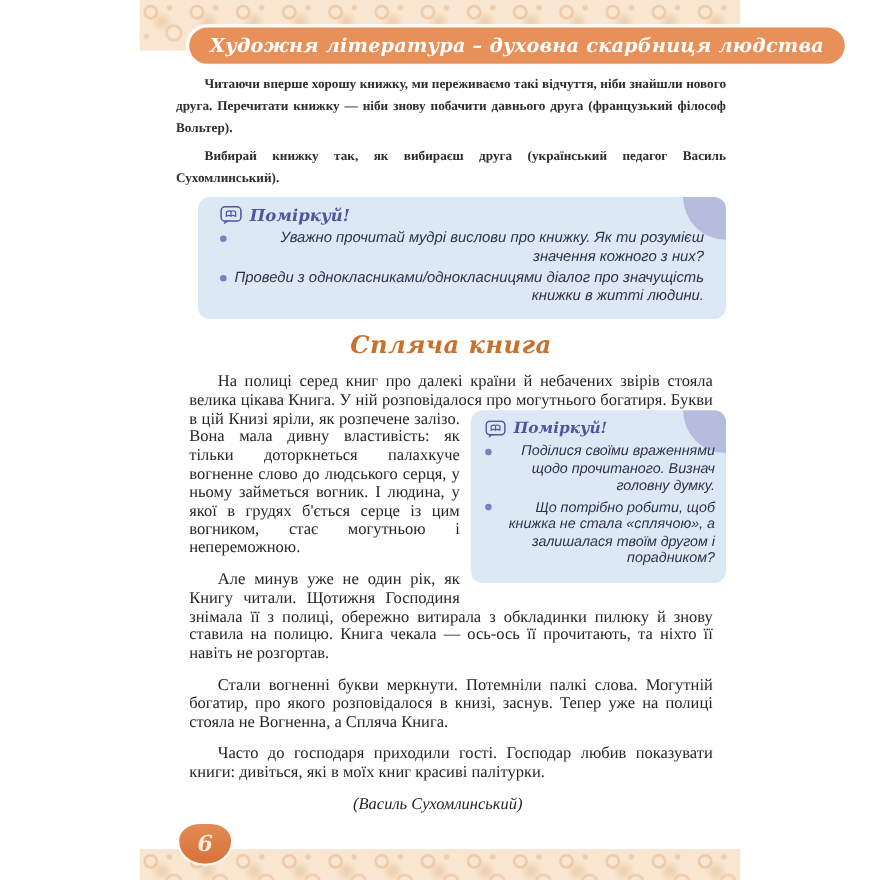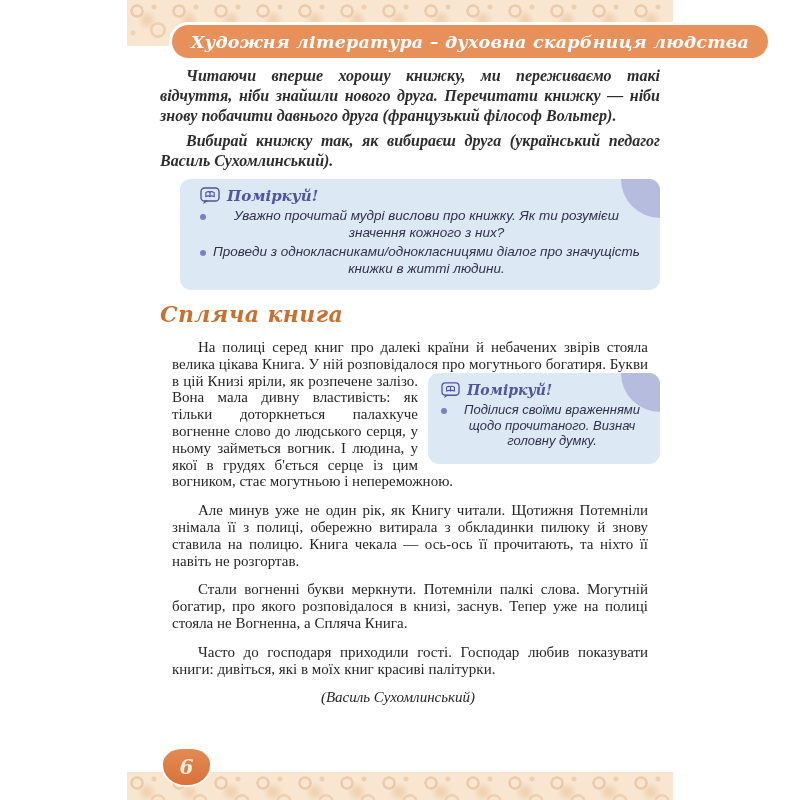--- a/index.html
+++ b/index.html
@@ -26,48 +26,48 @@
     background:#e8905a;border-radius:17px;
     box-shadow:0 0 0 3px rgba(255,255,255,.92), 0 1px 2px rgba(180,110,60,.35);
     color:#ffffff;display:flex;align-items:center;padding:0 19px;
     font-family:"DejaVu Serif",serif;font-style:italic;font-weight:bold;font-size:17.5px;
     white-space:nowrap;letter-spacing:.2px;
   }
 
   .content{position:absolute;left:160px;top:66px;width:500px;}
 
   .intro p{
-    margin:0 0 5px;font-style:italic;font-weight:bold;font-size:16px;line-height:20px;
+    margin:0 0 5px;font-weight:bold;font-size:12px;line-height:20px;
     color:#2d2d2d;text-align:justify;text-indent:26px;
   }
 
   .think-box{
     position:relative;background:#dce9f5;border-radius:11px;overflow:hidden;
     font-family:"Liberation Sans",sans-serif;font-style:italic;color:#30304b;
   }
   .corner{
     position:absolute;top:0;right:0;width:39px;height:39px;background:#b6bcdd;
     border-bottom-left-radius:100%;
   }
   .tb-title{
     display:flex;align-items:flex-end;gap:7px;margin:0 0 3px;
     color:#5254a0;font-family:"DejaVu Serif",serif;font-weight:bold;font-size:15px;
   }
   .tb-title svg{flex:0 0 auto;}
   .think-box ul{list-style:none;margin:0;padding:0;}
-  .think-box li{position:relative;padding-left:13px;text-align:center;}
+  .think-box li{position:relative;padding-left:13px;text-align:right;}
   .think-box li::before{
     content:"";position:absolute;left:0;top:5.5px;width:6px;height:6px;border-radius:50%;
     background:#7b80c2;
   }
   .box-intro{margin:8px 0 10px 20px;width:480px;box-sizing:border-box;padding:8px 20px 10px 20px;}
   .box-intro li{font-size:13.5px;line-height:16.5px;margin-bottom:3px;}
 
   .section-title{
-    margin:11px 0 9px;text-align:left;color:#c8712f;
+    margin:11px 0 9px;text-align:center;color:#c8712f;
     font-family:"DejaVu Serif",serif;font-style:italic;font-size:22px;letter-spacing:.4px;
   }
 
   .story{font-size:15px;line-height:16.8px;color:#262626;text-align:justify;}
   .story p{margin:12px;text-indent:26px;}
   .float-spacer{float:right;width:0;height:34px;}
   .sidebar-box{
     float:right;clear:right;width:232px;margin:0 0 8px 10px;box-sizing:border-box;
     padding:9px 10px 11px 13px;
   }
@@ -132,25 +132,26 @@
           <svg width="19" height="17" viewBox="0 0 20 18" aria-hidden="true">
             <rect x="1" y="1" width="18" height="13" rx="3.6" fill="none" stroke="#5254a0" stroke-width="1.4"></rect>
             <path d="M4.5 13.6 L3.2 17.2 L8.2 13.6 Z" fill="#5254a0"></path>
             <path d="M5.8 5.6 C7.8 4.4 9.4 4.4 10 5.4 C10.6 4.4 12.2 4.4 14.2 5.6 L14.2 9.6 C12.2 8.7 10.6 8.7 10 9.6 C9.4 8.7 7.8 8.7 5.8 9.6 Z" fill="none" stroke="#5254a0" stroke-width="1.1"></path>
             <path d="M10 5.4 L10 9.6" stroke="#5254a0" stroke-width="1.1"></path>
           </svg>
           <span>Поміркуй!</span>
         </div>
         <ul>
           <li>Поділися своїми враженнями щодо прочитаного. Визнач головну думку.</li>
+          <li>Що потрібно робити, щоб книжка не стала «сплячою», а залишалася твоїм другом і порадником?</li>
         </ul>
       </aside>
 
       <p>На полиці серед книг про далекі країни й небачених звірів стояла велика цікава Книга. У ній розповідалося про могутнього богатиря. Букви в цій Книзі яріли, як розпечене залізо. Вона мала дивну властивість: як тільки доторкнеться палахкуче вогненне слово до людського серця, у ньому займеться вогник. І людина, у якої в грудях б'ється серце із цим вогником, стає могутньою і непереможною.</p>
-      <p>Але минув уже не один рік, як Книгу читали. Щотижня Потемніли знімала її з полиці, обережно витирала з обкладинки пилюку й знову ставила на полицю. Книга чекала — ось-ось її прочитають, та ніхто її навіть не розгортав.</p>
+      <p>Але минув уже не один рік, як Книгу читали. Щотижня Господиня знімала її з полиці, обережно витирала з обкладинки пилюку й знову ставила на полицю. Книга чекала — ось-ось її прочитають, та ніхто її навіть не розгортав.</p>
       <p>Стали вогненні букви меркнути. Потемніли палкі слова. Могутній богатир, про якого розповідалося в книзі, заснув. Тепер уже на полиці стояла не Вогненна, а Спляча Книга.</p>
       <p>Часто до господаря приходили гості. Господар любив показувати книги: дивіться, які в моїх книг красиві палітурки.</p>
       <p class="attribution">(Василь Сухомлинський)</p>
     </div>
 
   </div>
 
   <div class="page-badge">6</div>
 
 </div>

